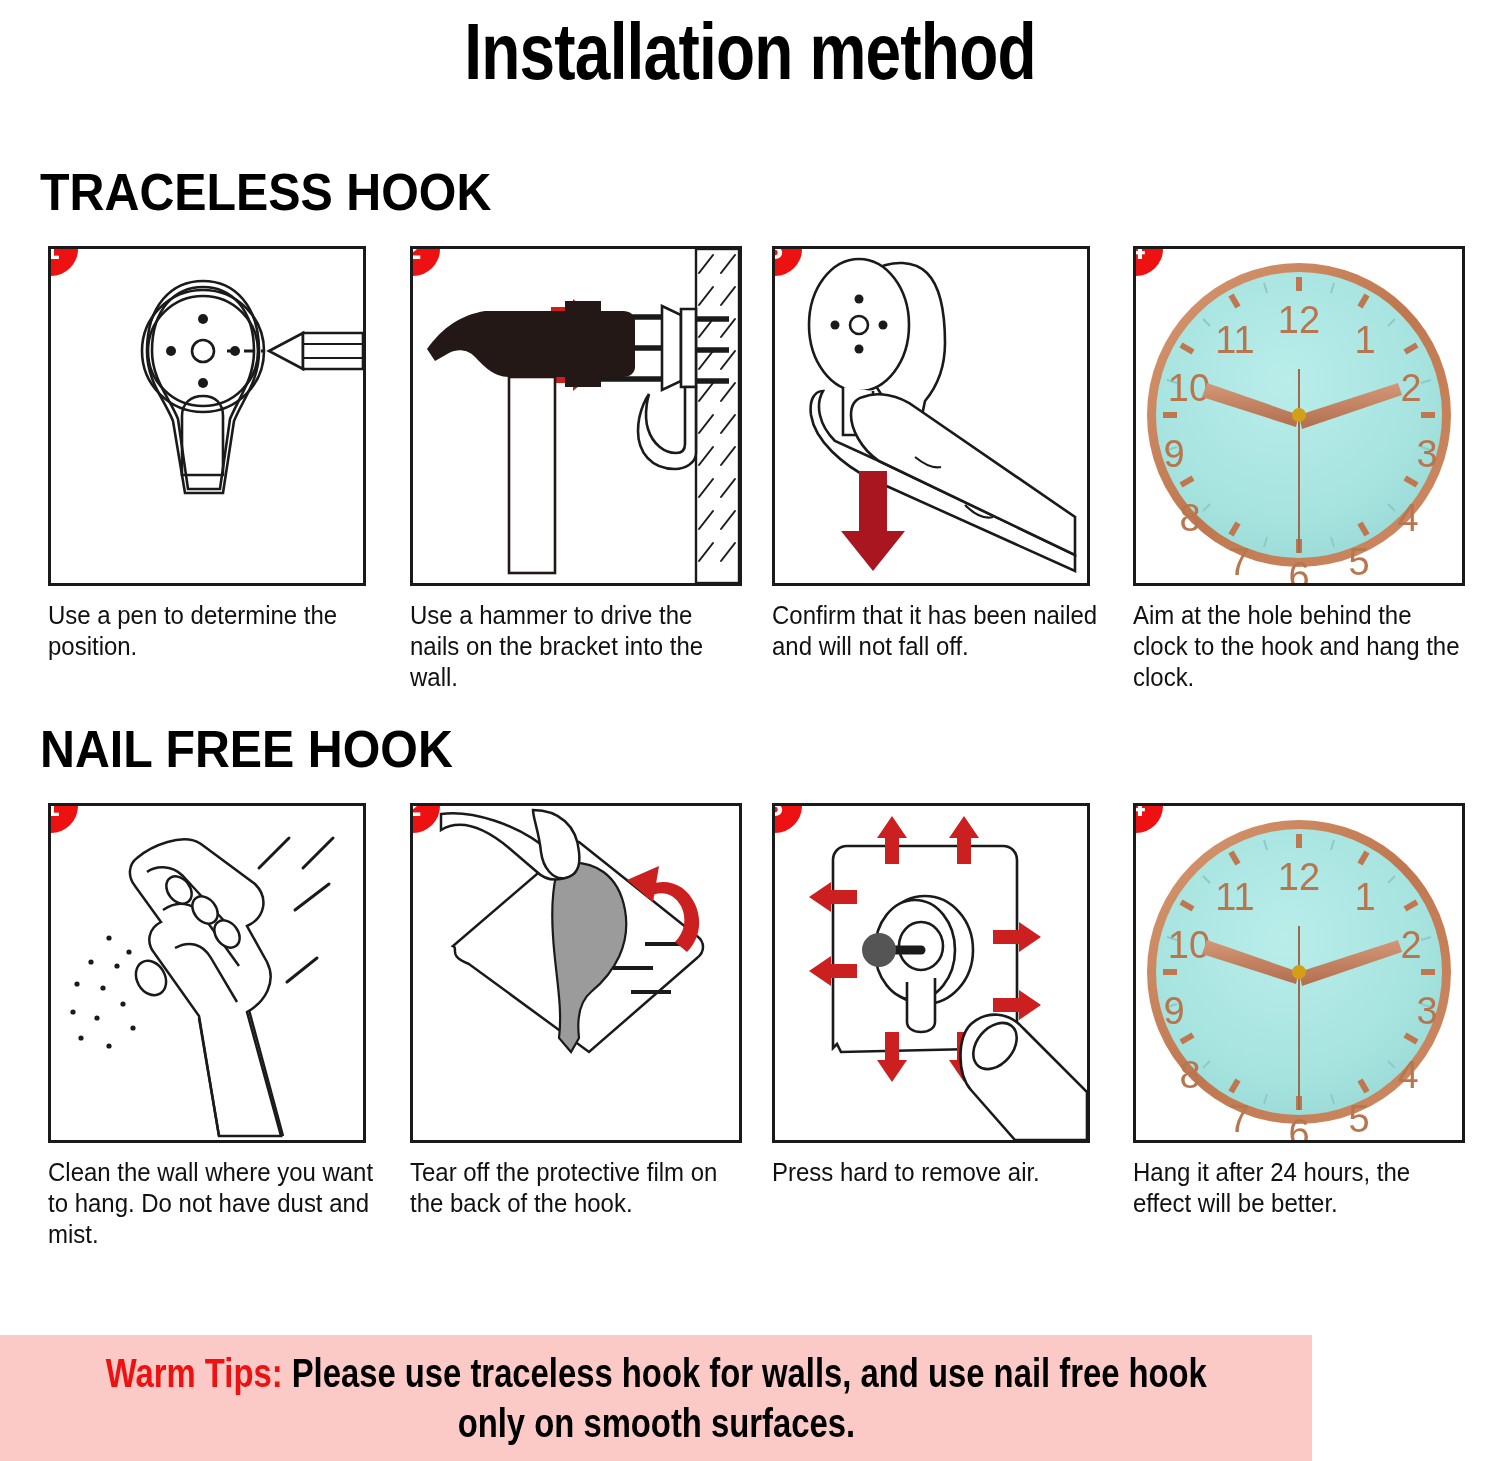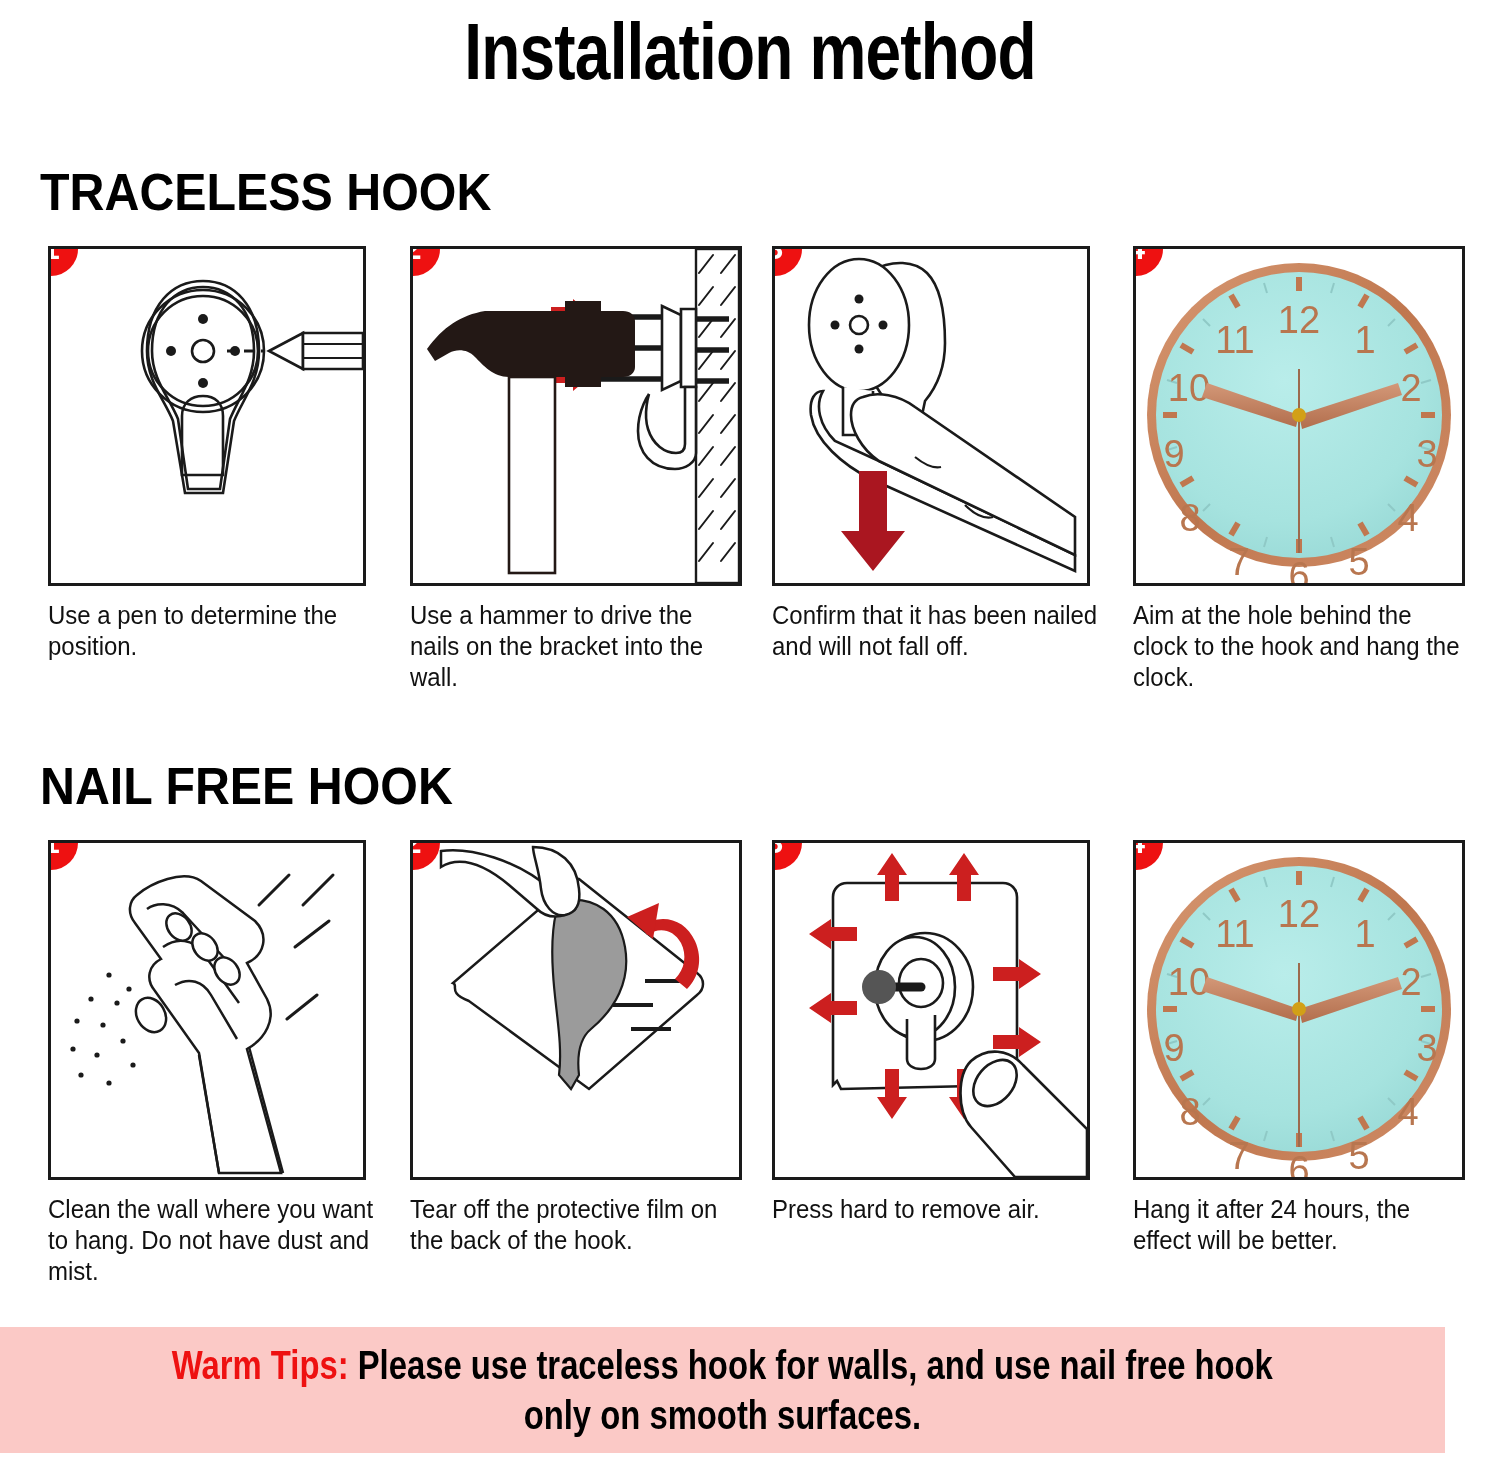--- a/index.html
+++ b/index.html
@@ -36,21 +36,21 @@
     color: #000000;
     margin-left: 40px;
     transform: scaleX(0.93);
     transform-origin: left center;
   }
 
   .section {
     position: relative;
   }
   #section-traceless { margin-top: 64px; }
-  #section-nailfree  { margin-top: 65px; }
+  #section-nailfree  { margin-top: 28px; }
 
   
   .panel-row {
     display: flex;
     margin-top: 26px;
     padding-left: 48px;
     padding-right: 10px;
     gap: 5px;
   }
   .panel {
@@ -92,22 +92,22 @@
     color: #111111;
     width: 352px;
     transform: scaleX(0.94);
     transform-origin: left top;
   }
 
   
   .warm-tips {
     position: absolute;
     left: 0;
-    bottom: 8px;
-    width: 1445px;
+    bottom: 0;
+    width: 1312px;
     height: 126px;
     background: #fbc9c6;
     display: flex;
     align-items: center;
     justify-content: center;
     padding: 16px 12px;
   }
   .warm-tips-inner {
     font-family: "Liberation Sans", sans-serif;
     font-weight: bold;

